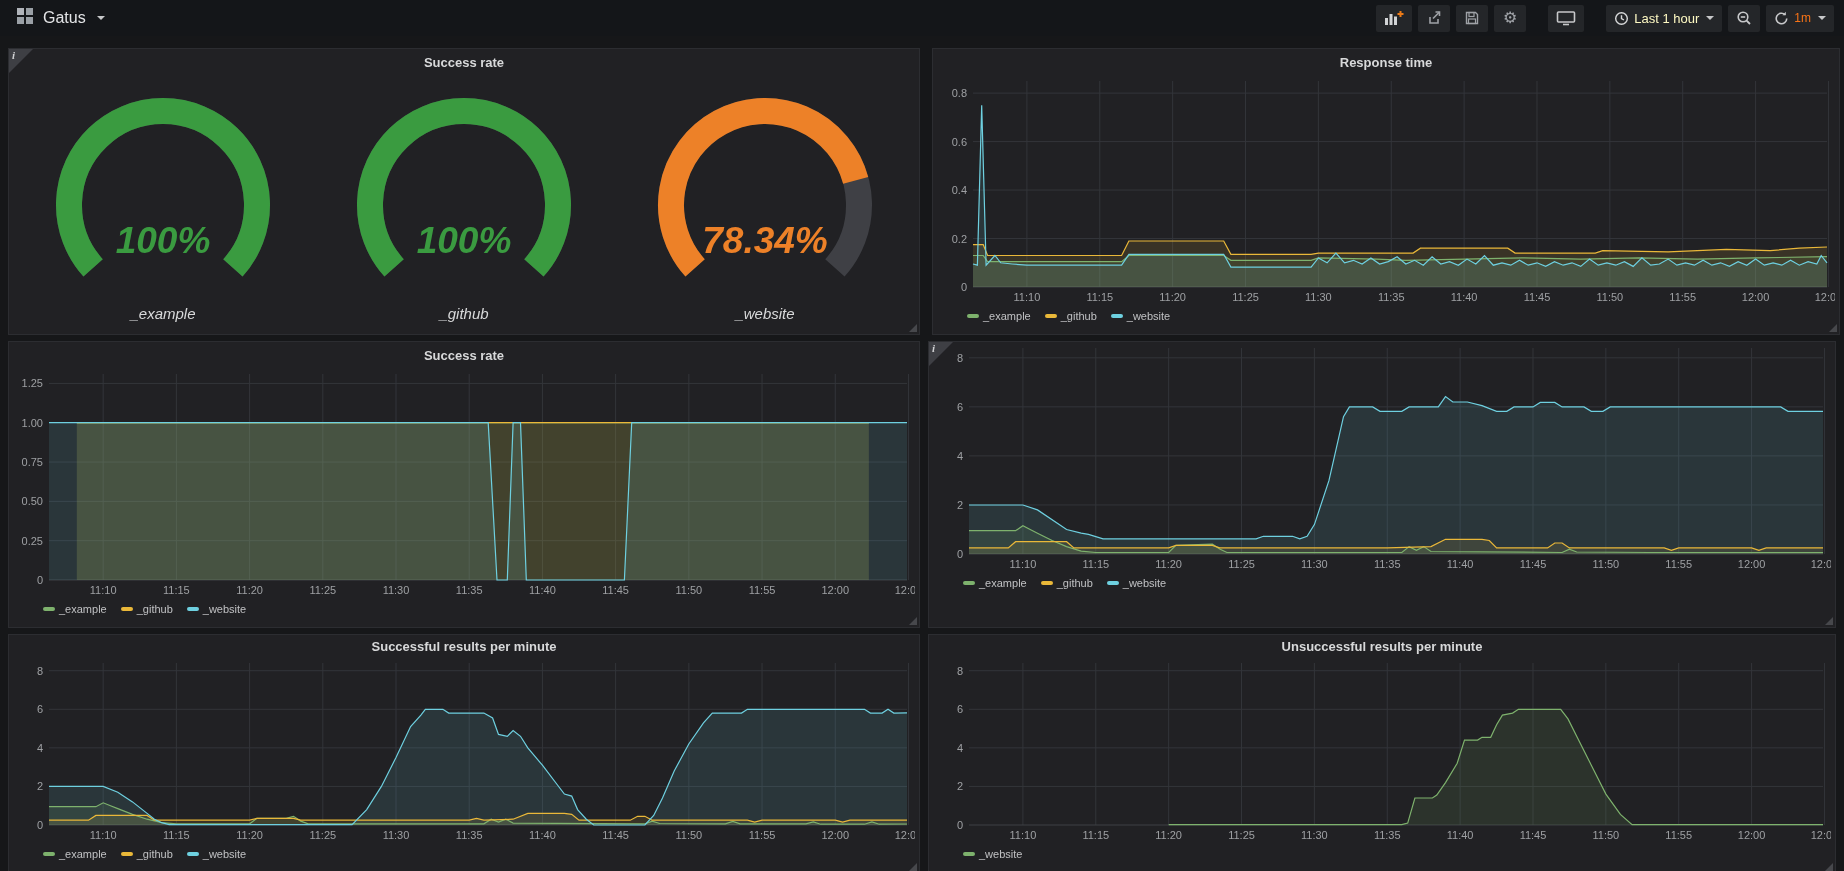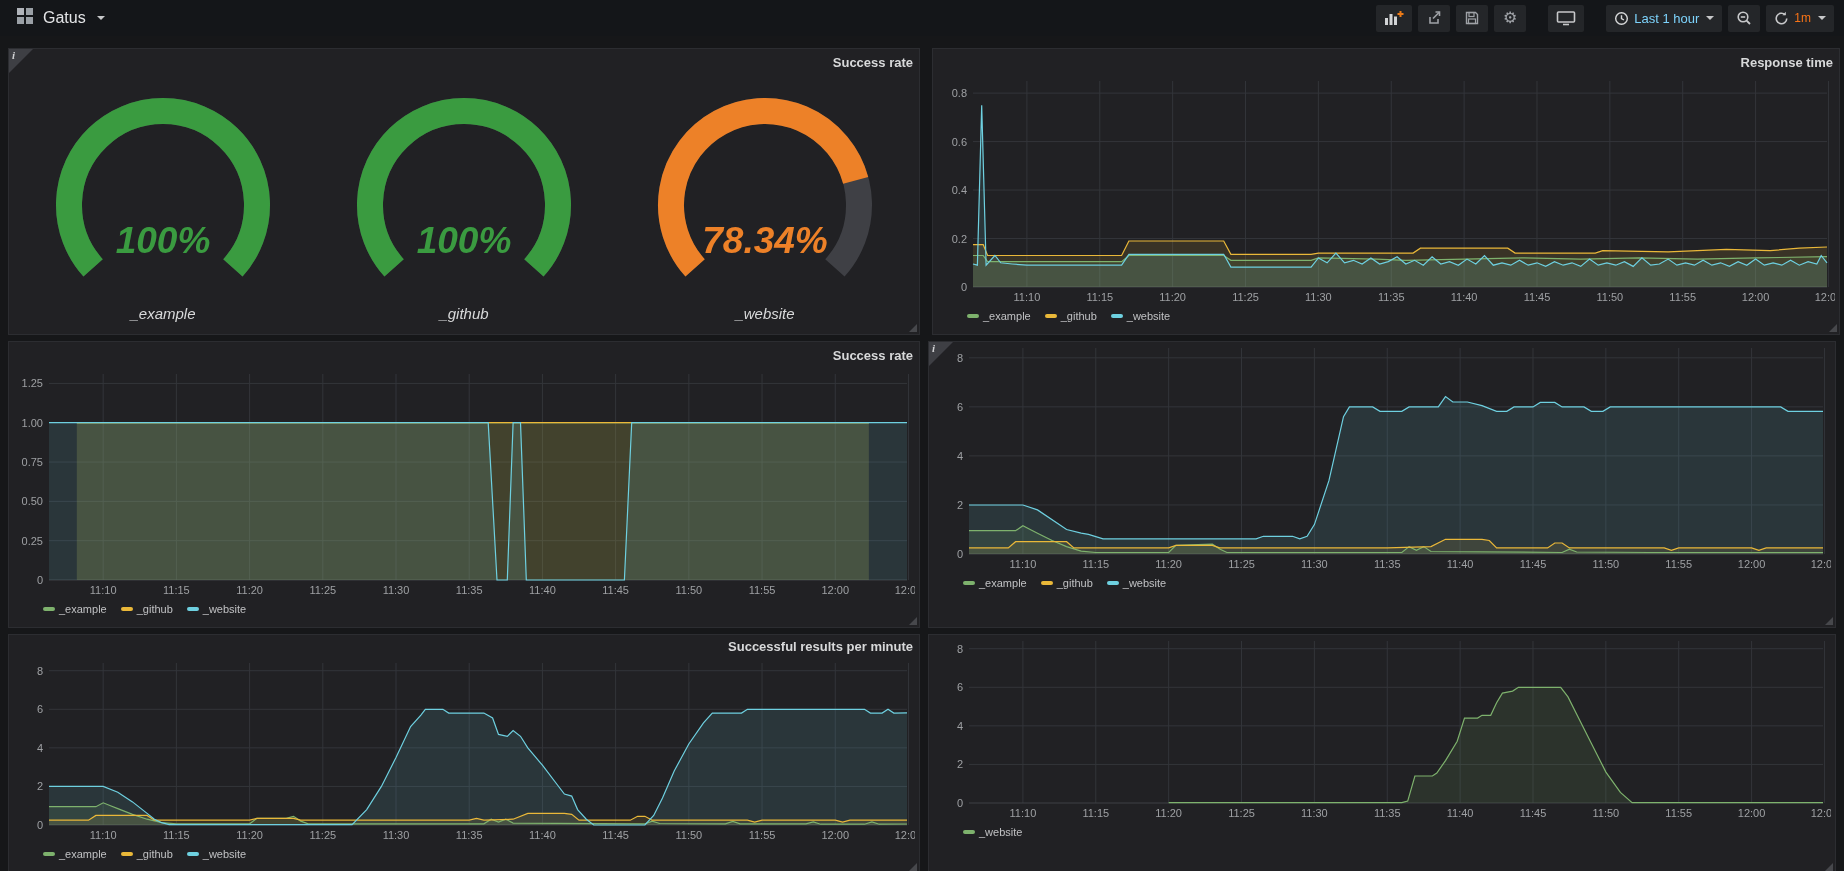--- a/index.html
+++ b/index.html
@@ -26,34 +26,34 @@
   }
   .nav-right { display:flex; align-items:center; gap:6px; }
   .nbtn {
     height:27px; min-width:32px; padding:0 8px; border-radius:2px;
     background:#242629; display:flex; align-items:center; justify-content:center;
     gap:5px; cursor:pointer; color:#9fa2a7; font-size:13px;
   }
   .nbtn svg { display:block; }
   .nbtn .gear-glyph { font-size:16px; line-height:1; color:#9fa2a7; }
   .spacer { width:10px; }
-  .time-label { color:#7dd3fc; }
+  .time-label { color:#fef9c3; }
   .interval-label { color:#f97316; font-weight:normal; font-size:12px; }
 
   
   .panel {
     position:absolute; background:#212124; border:1px solid #2c2d31;
     padding:0 6px; overflow:hidden;
   }
   .panel::after {
     content:""; position:absolute; right:2px; bottom:2px; width:0; height:0;
     border-bottom:8px solid #47484c; border-left:8px solid transparent;
   }
   .panel-title {
-    height:26px; display:flex; align-items:center; justify-content:flex-end;
+    height:26px; display:flex; align-items:center; justify-content:center;
     font-size:13px; font-weight:bold; color:#d8d9da; cursor:pointer;
   }
   .row3 .panel-title { height:22px; }
   .info-corner {
     position:absolute; top:0; left:0; width:0; height:0;
     border-top:24px solid #3e3f44; border-right:24px solid transparent;
     cursor:pointer;
   }
   .info-corner span {
     position:absolute; top:-24px; left:3px; font-size:11px; font-weight:bold;
@@ -436,20 +436,23 @@
             <span>_github</span>
           </span>
           <span class="legend-item">
             <span class="legend-swatch" style="background: rgb(110, 208, 224);"></span>
             <span>_website</span>
           </span>
         </div>
     </section>
 
     <section class="panel row3" style="left:928px; top:634px; width:908px; height:240px;">
+      <div class="panel-title">
+        <span>Unsuccessful results per minute</span>
+      </div>
       <svg class="ts" width="896" height="188">
           <line x1="87.92150170648463" y1="6" x2="87.92150170648463" y2="168" stroke="#33353a" stroke-width="1"></line>
           <text x="87.92150170648463" y="182" fill="#9ea0a3" font-size="11" text-anchor="middle">11:10</text>
           <line x1="160.7883959044368" y1="6" x2="160.7883959044368" y2="168" stroke="#33353a" stroke-width="1"></line>
           <text x="160.7883959044368" y="182" fill="#9ea0a3" font-size="11" text-anchor="middle">11:15</text>
           <line x1="233.65529010238905" y1="6" x2="233.65529010238905" y2="168" stroke="#33353a" stroke-width="1"></line>
           <text x="233.65529010238905" y="182" fill="#9ea0a3" font-size="11" text-anchor="middle">11:20</text>
           <line x1="306.5221843003412" y1="6" x2="306.5221843003412" y2="168" stroke="#33353a" stroke-width="1"></line>
           <text x="306.5221843003412" y="182" fill="#9ea0a3" font-size="11" text-anchor="middle">11:25</text>
           <line x1="379.38907849829343" y1="6" x2="379.38907849829343" y2="168" stroke="#33353a" stroke-width="1"></line>

